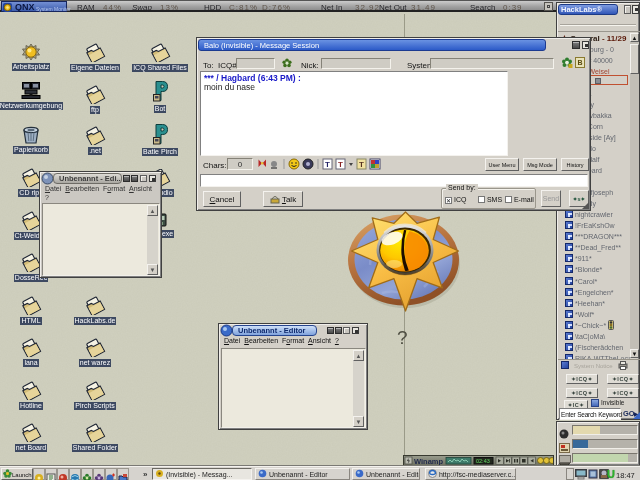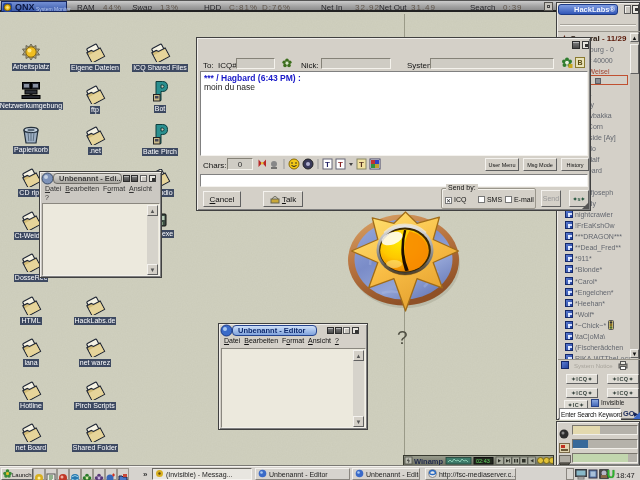--- a/index.html
+++ b/index.html
@@ -214,21 +214,21 @@
 <path d="M62.3 21.3 Q59.7 31 60.1 41 Q60.6 52 64.8 61.5 Q62.8 62.2 61 61.8 Q57.3 51 57.3 41 Q57.3 30 60 21 Z" fill="#1c0d00"></path>
 <path d="M40 55 A24.3 21 0 0 0 82 55" stroke="#7a4a00" stroke-width="2" fill="none" opacity="0.4"></path>
 <ellipse cx="48" cy="29.5" rx="11" ry="6" fill="#ffffff" opacity="0.85" transform="rotate(-20 48 29.5)"></ellipse>
 <ellipse cx="50" cy="55" rx="8" ry="4" fill="#fff3b0" opacity="0.45"></ellipse>
 <path d="M40 23.5 A28.5 25 0 0 1 82 23.5" stroke="#e8e8e8" stroke-width="1.6" fill="none" opacity="0.75"></path>
 </svg>
 </div>
 
 <div class="win" id="clist" style="z-index:6;left:556px;top:2px;width:84px;height:418px;">
 
- <div class="abs" style="left:1px;top:1px;width:60px;height:11px;background:linear-gradient(#7e9ce0,#3156b8);border:1px solid #1c3a86;border-radius:3px;color:#f0f4ff;font-size:7.5px;font-weight:bold;line-height:10px;padding-left:15px;">HackLabs®</div>
+ <div class="abs" style="left:1px;top:1px;width:60px;height:11px;background:linear-gradient(#7e9ce0,#3156b8);border:1px solid #1c3a86;border-radius:3px;color:#f0f4ff;font-size:7.5px;font-weight:bold;line-height:10px;padding-left:2px;">HackLabs®</div>
  <div class="tbtn lite" style="left:67px;top:2px;width:7px;height:9px;"></div>
  <div class="tbtn clos" style="left:75px;top:2px;width:7px;height:9px;"></div>
 
  <div class="abs" style="left:1px;top:13px;width:82px;height:16px;border-bottom:1px solid #9a968e;">
   <div class="abs" style="left:2px;top:8px;width:76px;height:2px;border-top:1px solid #a8a49c;border-bottom:1px solid #f6f4ee;"></div>
  </div>
 
  <div class="abs" style="left:4px;top:31px;width:70px;font-size:8px;font-weight:bold;color:#5a1808;">✦ <span style="color:#2a1a10;">General</span> - 11/29</div>
 
  <div class="abs" style="left:73px;top:30px;width:9px;height:325px;background:#c2beb6;">
@@ -338,20 +338,21 @@
  <div class="abs" style="left:2px;top:31px;width:118px;height:73px;background:#ece9dd;border:1px solid #8a877f;border-bottom-color:#f2f0ea;border-right-color:#f2f0ea;">
   <div class="abs" style="right:1px;top:1px;width:11px;height:70px;background:#d6d3cb;">
    <div class="btn3d abs" style="left:0;top:0;width:11px;height:11px;font-size:6px;line-height:10px;color:#555;">▲</div>
    <div class="btn3d abs" style="left:0;bottom:0;width:11px;height:11px;font-size:6px;line-height:10px;color:#555;">▼</div>
   </div>
  </div>
 </div>
 
 <div class="win" id="msgwin" style="z-index:8;left:196px;top:37px;width:395px;height:174px;">
 
+ <div class="abs" style="left:1px;top:1px;width:348px;height:12px;background:linear-gradient(#6a92e2,#2c5ac8);border:1px solid #1c3a90;border-radius:3px;color:#fff;font-size:7.5px;line-height:11px;padding-left:5px;">Balo (Invisible) - Message Session</div>
  <div class="tbtn dark" style="left:375px;top:3px;width:8px;height:8px;"></div>
  <div class="tbtn clos" style="left:385px;top:3px;width:7px;height:8px;"></div>
 
  <div class="abs" style="left:6px;top:23px;font-size:8px;color:#111;">To:&nbsp; ICQ#</div>
  <div class="abs" style="left:39px;top:20px;width:39px;height:11px;background:#cfccc4;border:1px solid #858278;border-bottom-color:#f4f2ec;border-right-color:#f4f2ec;"></div>
  <svg class="abs" style="left:85px;top:20px;" width="10" height="10" viewBox="0 0 10 10">
         <g fill="#3c6e1c">
           <circle cx="5" cy="2.2" r="1.8"></circle>
           <circle cx="2.2" cy="4.2" r="1.8"></circle>
           <circle cx="7.8" cy="4.2" r="1.8"></circle>
@@ -370,21 +371,21 @@
           <circle cx="2.5" cy="4.5" r="2"></circle>
           <circle cx="8.5" cy="4.5" r="2"></circle>
           <circle cx="3" c8="8" cy="8" r="2"></circle>
           <circle cx="8" cy="8" r="2"></circle>
         </g>
         <circle cx="5.5" cy="5.5" r="1.8" fill="#e8f0e0"></circle>
         <rect x="7" y="7" width="4" height="4" fill="#caa820"></rect>
       </svg>
  <div class="abs" style="left:378px;top:19px;width:10px;height:11px;background:#e8e2b8;border:1px solid #8a7a30;font-size:7px;line-height:10px;text-align:center;color:#5a4a10;font-weight:bold;">B</div>
 
- <div class="abs inset" style="left:3px;top:33px;width:388px;height:85px;background:#fff;">
+ <div class="abs inset" style="left:3px;top:33px;width:308px;height:85px;background:#fff;">
   <div class="abs" style="left:3px;top:1px;font-size:8.5px;font-weight:bold;color:#1818c8;">*** / Hagbard (6:43 PM) :</div>
   <div class="abs" style="left:3px;top:10px;font-size:8.5px;color:#222;">moin du nase</div>
  </div>
 
  <div class="abs" style="left:6px;top:123px;font-size:8px;color:#111;">Chars:</div>
  <div class="abs" style="left:30px;top:120px;width:26px;height:12px;background:#cfccc4;border:1px solid #858278;border-bottom-color:#f4f2ec;border-right-color:#f4f2ec;font-size:8px;text-align:center;line-height:11px;color:#333;">0</div>
  <svg class="abs" style="left:60px;top:119px;" width="130" height="14">
   <path d="M1.5 2.5 L1.5 10 L5 6.2 Z M9 2.5 L9 10 L5.5 6.2 Z" fill="#b82828"></path>
         <circle cx="5.2" cy="6.2" r="1.2" fill="#e8c030"></circle>
   <circle cx="17" cy="7" r="3" fill="#888"></circle>

